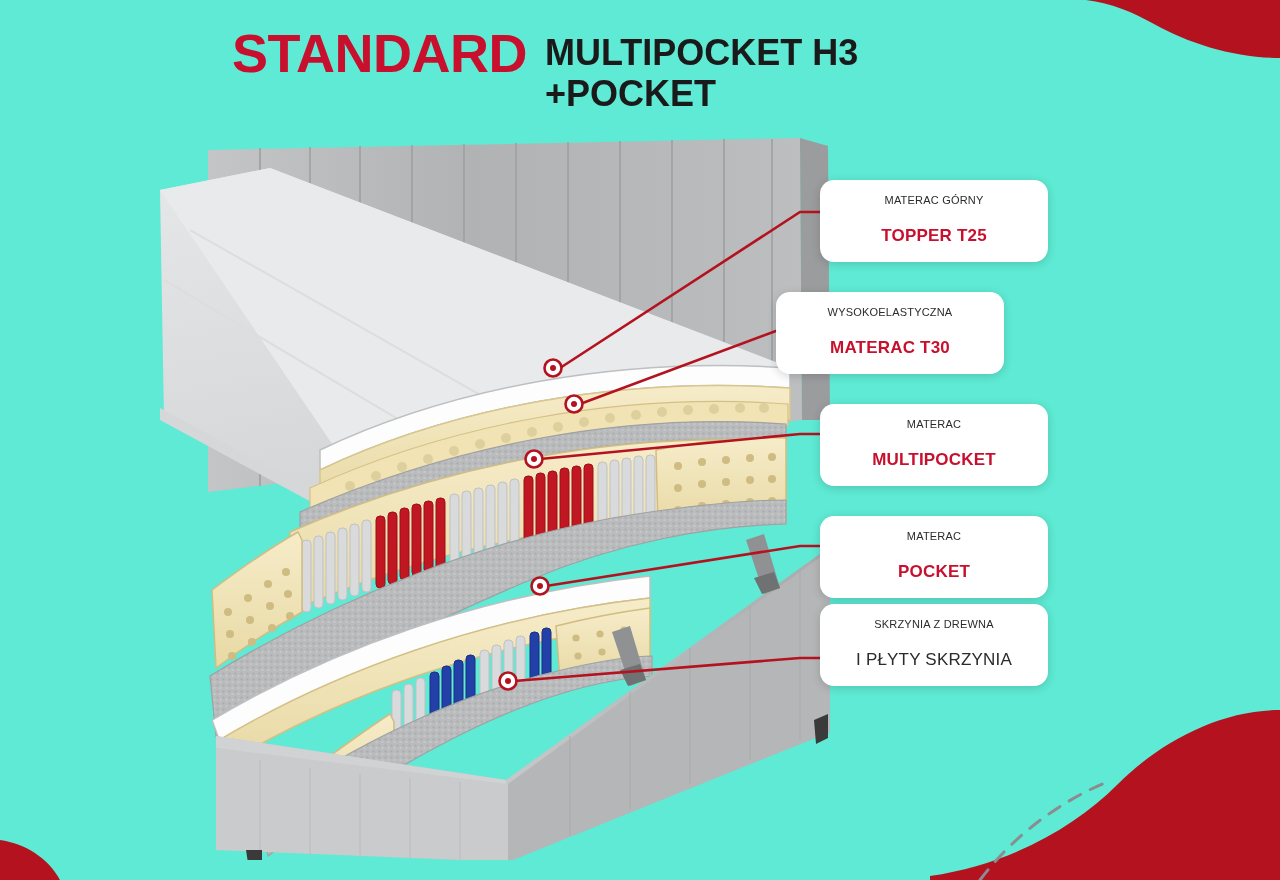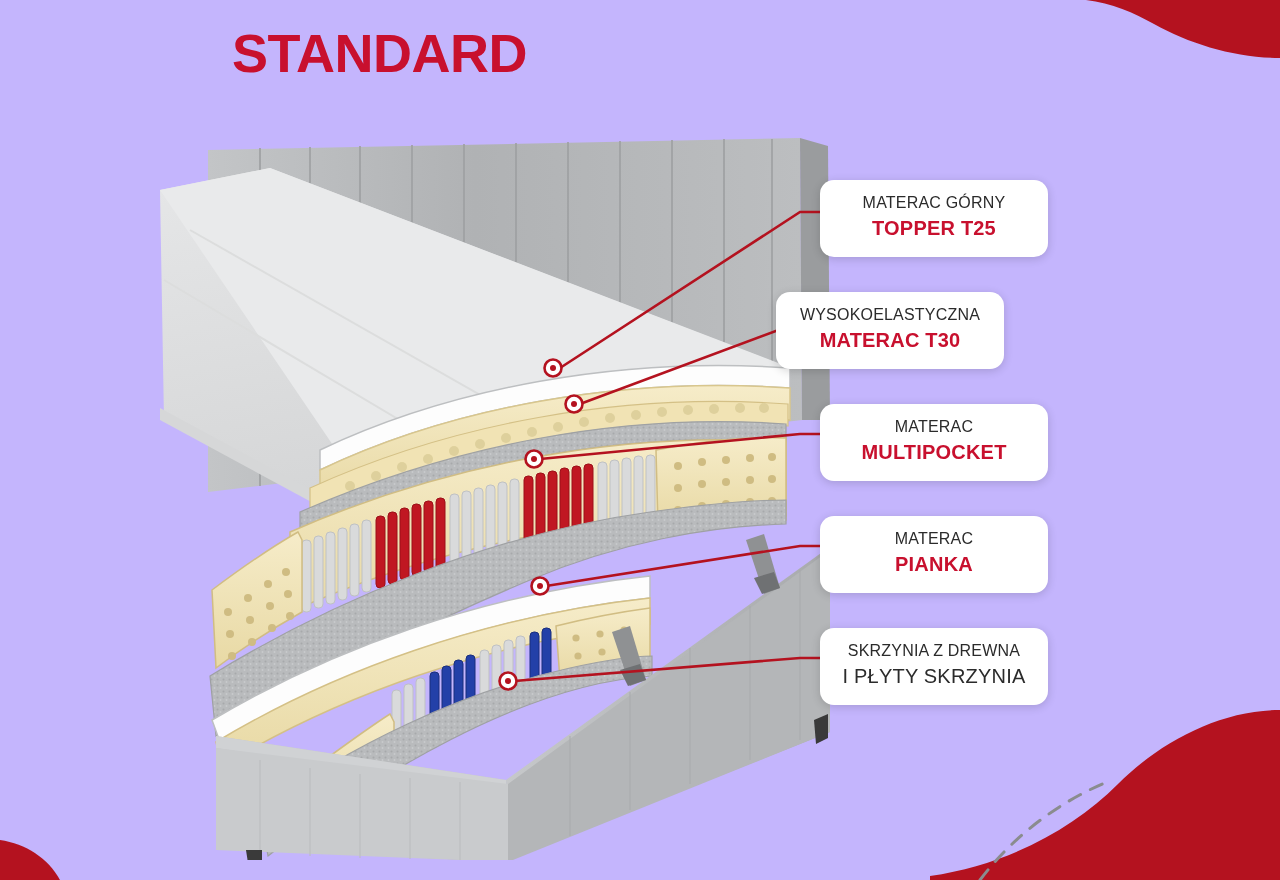--- a/index.html
+++ b/index.html
@@ -10,21 +10,21 @@
     background: #ffffff;
     font-family: "Liberation Sans", sans-serif;
     overflow: hidden;
     position: relative;
   }
   #stage {
     position: absolute;
     left: 0; top: 0;
     width: 1280px;
     height: 880px;
-    background: #c4b5fd;
+    background: #5eead4;
     overflow: hidden;
   }
 
   
   .swoosh { position: absolute; pointer-events: none; }
   #swoosh-top-right { right: 0; top: 0; width: 230px; height: 60px; }
   #swoosh-bottom-right { right: 0; bottom: 0; width: 420px; height: 200px; }
   #swoosh-bottom-left { left: 0; bottom: 0; width: 90px; height: 80px; }
 
   
@@ -66,41 +66,41 @@
     background: #ffffff;
     border-radius: 14px;
     box-shadow: 0 2px 10px rgba(0,0,0,0.16);
     padding: 13px 10px 15px;
     width: 228px;
     text-align: center;
     line-height: 1.28;
   }
   .callout .l1 {
     display: block;
-    font-size: 16px;
+    font-size: 11px;
     color: #2b2b2b;
     letter-spacing: 0.2px;
   }
   .callout .l2 {
     display: block;
-    font-size: 20px;
+    font-size: 17px;
     font-weight: bold;
     color: #c8102e;
     letter-spacing: 0.2px;
-    margin-top: 3px;
+    margin-top: 18px;
   }
   .callout.plain .l1, .callout.plain .l2 {
     color: #2b2b2b;
     font-weight: normal;
   }
   #callout-0 { left: 820px; top: 180px; }
   #callout-1 { left: 776px; top: 292px; }
   #callout-2 { left: 820px; top: 404px; }
   #callout-3 { left: 820px; top: 516px; }
-  #callout-4 { left: 820px; top: 628px; }
+  #callout-4 { left: 820px; top: 604px; }
 
   
   #connectors {
     position: absolute;
     left: 0; top: 0;
     width: 1280px; height: 880px;
     pointer-events: none;
   }
 </style>
 </head>
@@ -117,20 +117,21 @@
     <path d="M420,30 C360,30 300,62 258,104 C214,148 150,184 70,196 L70,200 L420,200 Z" fill="#B4121F"></path>
     <path d="M120,200 C150,160 196,122 252,100" fill="none" stroke="#8a8c8e" stroke-width="3" stroke-dasharray="13 11" stroke-linecap="round"></path>
   </svg>
 
   <svg class="swoosh" id="swoosh-bottom-left" viewBox="0 0 90 80">
     <path d="M0,40 C26,44 48,58 60,80 L0,80 Z" fill="#B4121F"></path>
   </svg>
 
   <div id="title-block">
     <div id="title-main">STANDARD</div>
+    <div id="title-sub">MULTIPOCKET H3 +POCKET</div>
   </div>
 
   <svg id="illustration" viewBox="0 0 700 740">
     <defs>
       <linearGradient id="fabV" x1="0" y1="0" x2="1" y2="0">
         <stop offset="0%" stop-color="#c3c5c7"></stop>
         <stop offset="45%" stop-color="#b0b2b4"></stop>
         <stop offset="100%" stop-color="#bcbec0"></stop>
       </linearGradient>
       <linearGradient id="fabTop" x1="0" y1="0" x2="0.4" y2="1">
@@ -436,21 +437,21 @@
     <span class="l2">MATERAC T30</span>
   </div>
 
   <div class="callout" id="callout-2">
     <span class="l1">MATERAC</span>
     <span class="l2">MULTIPOCKET</span>
   </div>
 
   <div class="callout" id="callout-3">
     <span class="l1">MATERAC</span>
-    <span class="l2">PIANKA</span>
+    <span class="l2">POCKET</span>
   </div>
 
   <div class="callout plain" id="callout-4">
     <span class="l1">SKRZYNIA Z DREWNA</span>
     <span class="l2">I PŁYTY SKRZYNIA</span>
   </div>
 
 </div>
 
 </body></html>

